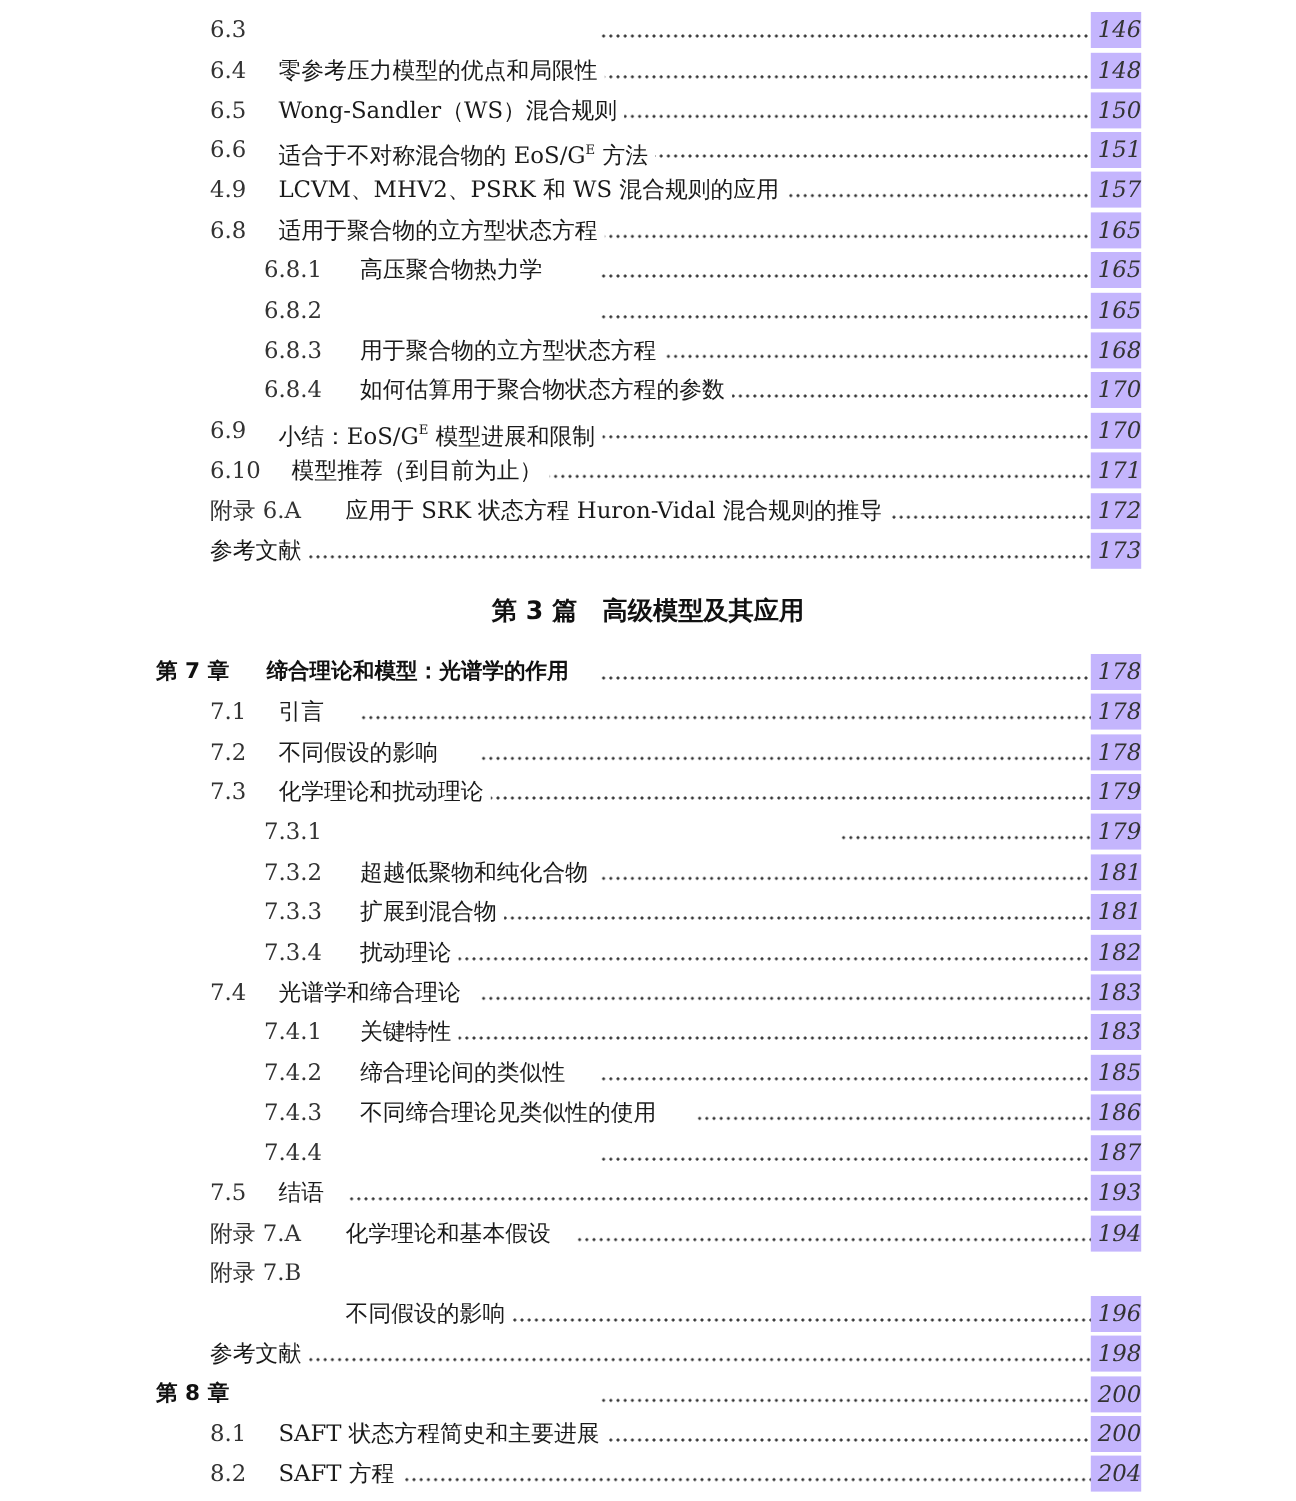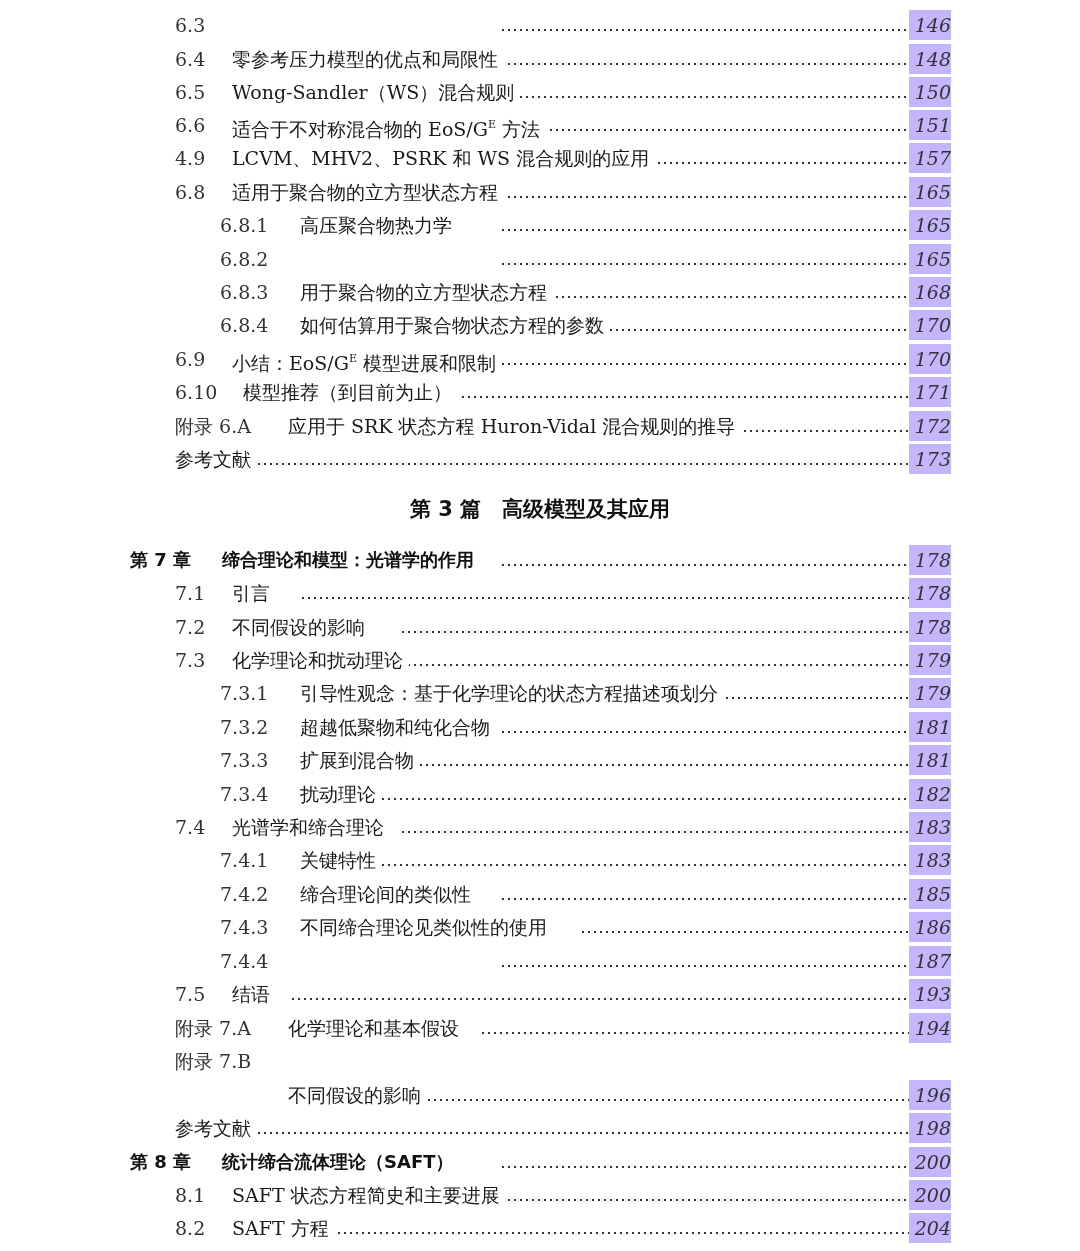--- a/index.html
+++ b/index.html
@@ -144,21 +144,20 @@
   <div class="row" style="top:645px">
     <span class="num" style="left:175px">7.3</span>
     <span class="leader" style="left:400px"></span>
     <span class="title" style="left:232px">化学理论和扰动理论</span>
     <span class="page">179</span>
   </div>
 
   <div class="row" style="top:678px">
     <span class="num" style="left:220px">7.3.1</span>
     <span class="leader" style="left:700px"></span>
-    <span class="title" style="left:300px">引导性观念：基于化学理论的状态方程描述项划分</span>
     <span class="page">179</span>
   </div>
 
   <div class="row" style="top:712px">
     <span class="num" style="left:220px">7.3.2</span>
     <span class="leader" style="left:500px"></span>
     <span class="title" style="left:300px">超越低聚物和纯化合物</span>
     <span class="page">181</span>
   </div>
 
@@ -236,21 +235,20 @@
 
   <div class="row" style="top:1113px">
     <span class="leader" style="left:250px"></span>
     <span class="title" style="left:175px">参考文献</span>
     <span class="page">198</span>
   </div>
 
   <div class="row chapter" style="top:1147px">
     <span class="num" style="left:130px">第 8 章</span>
     <span class="leader" style="left:500px"></span>
-    <span class="title" style="left:222px">统计缔合流体理论（SAFT）</span>
     <span class="page">200</span>
   </div>
 
   <div class="row" style="top:1180px">
     <span class="num" style="left:175px">8.1</span>
     <span class="leader" style="left:500px"></span>
     <span class="title" style="left:232px">SAFT 状态方程简史和主要进展</span>
     <span class="page">200</span>
   </div>
 

